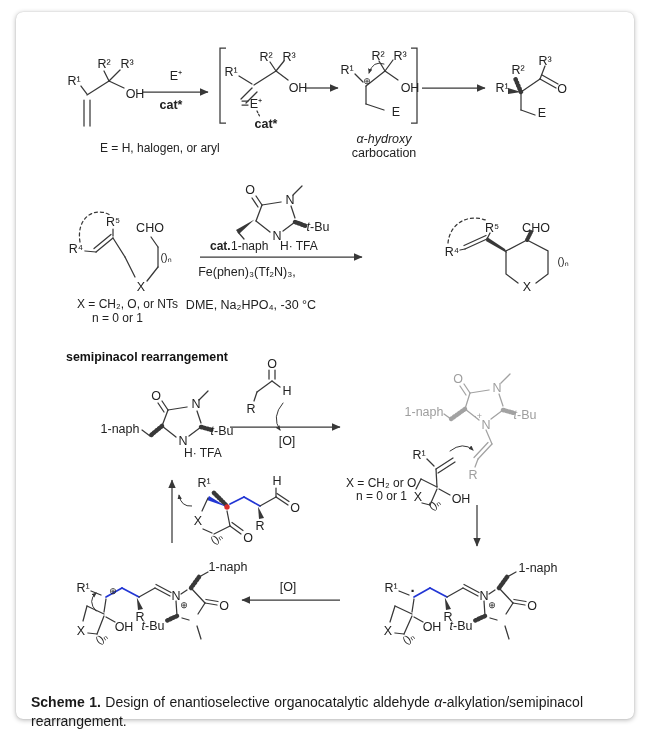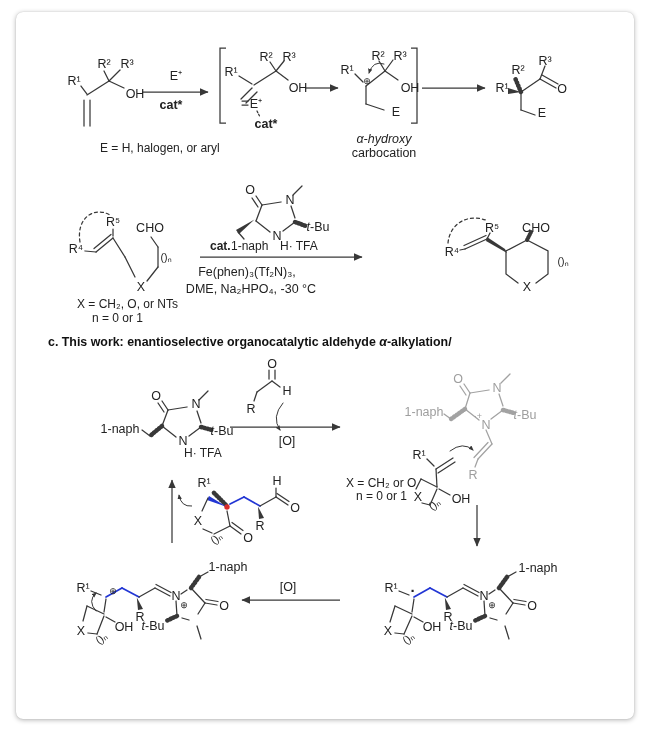--- a/index.html
+++ b/index.html
@@ -252,21 +252,21 @@
         <path d="M276,497 L288,505"></path>
         <path d="M277,493.5 L289,501.5"></path>
       <path d="M276,497 L276,488"></path>
     </g>
     <path d="M172,543 L172,480" stroke="#383838" stroke-width="1.25" fill="none" marker-end="url(#ah)"></path>
     <path d="M192,506 Q181,507 179,495" stroke="#383838" stroke-width="1" fill="none" marker-end="url(#ah2)"></path>
   </svg>
 
 
 
-  <div class="hline" style="left:48px;top:336px"><span class="b">c. This work: enantioselective organocatalytic aldehyde </span><span class="b it">α</span><span class="b">-alkylation/</span></div>
+  <div class="hline b" style="left:66px;top:351px">semipinacol rearrangement</div>
 
   <span class="lb" style="left:74px;top:81px">R¹</span>
   <span class="lb" style="left:104px;top:64px">R²</span>
   <span class="lb" style="left:127px;top:64px">R³</span>
   <span class="lb" style="left:135px;top:94px">OH</span>
   <span class="lb" style="left:176px;top:76px">E⁺</span>
   <span class="lb b" style="left:171px;top:105px">cat*</span>
   <span class="lb" style="left:231px;top:72px">R¹</span>
   <span class="lb" style="left:266px;top:57px">R²</span>
   <span class="lb" style="left:289px;top:57px">R³</span>
@@ -296,21 +296,21 @@
   <span class="lb-l" style="left:77px;top:304px">X = CH₂, O, or NTs</span>
   <span class="lb-l" style="left:92px;top:318px">n = 0 or 1</span>
   <span class="lb" style="left:250px;top:190px">O</span>
   <span class="lb" style="left:290px;top:200px">N</span>
   <span class="lb" style="left:318px;top:227px"><span class="it">t</span><span>-Bu</span></span>
   <span class="lb" style="left:277px;top:236px">N</span>
   <span class="lb-l" style="left:280px;top:246px">H· TFA</span>
   <span class="lb-l b" style="left:210px;top:246px">cat.</span>
   <span class="lb-l" style="left:231px;top:246px">1-naph</span>
   <span class="lb" style="left:247px;top:272px">Fe(phen)₃(Tf₂N)₃,</span>
-  <span class="lb" style="left:251px;top:289px">DME, Na₂HPO₄, -30 °C</span>
+  <span class="lb" style="left:251px;top:305px">DME, Na₂HPO₄, -30 °C</span>
   <span class="lb" style="left:492px;top:228px">R⁵</span>
   <span class="lb" style="left:452px;top:252px">R⁴</span>
   <span class="lb" style="left:536px;top:228px">CHO</span>
   <span class="lb f11" style="left:563px;top:261px">()ₙ</span>
   <span class="lb" style="left:527px;top:287px">X</span>
 
   <span class="lb" style="left:120px;top:429px">1-naph</span>
   <span class="lb" style="left:156px;top:396px">O</span>
   <span class="lb" style="left:196px;top:404px">N</span>
   <span class="lb" style="left:222px;top:431px"><span class="it">t</span><span>-Bu</span></span>
@@ -360,13 +360,14 @@
   <span class="lb f11 rot" style="left:101px;top:638px">()ₙ</span>
 
   <span class="lb" style="left:204px;top:483px">R¹</span>
   <span class="lb" style="left:277px;top:481px">H</span>
   <span class="lb" style="left:295px;top:508px">O</span>
   <span class="lb" style="left:260px;top:526px">R</span>
   <span class="lb" style="left:198px;top:521px">X</span>
   <span class="lb f11 rot" style="left:216px;top:538px">()ₙ</span>
   <span class="lb" style="left:248px;top:538px">O</span>
 
+  <p class="caption"><span class="b">Scheme 1.</span><span> Design of enantioselective organocatalytic aldehyde </span><span class="it">α</span><span>-alkylation/semipinacol rearrangement.</span></p>
 </div>
 
 </body></html>

